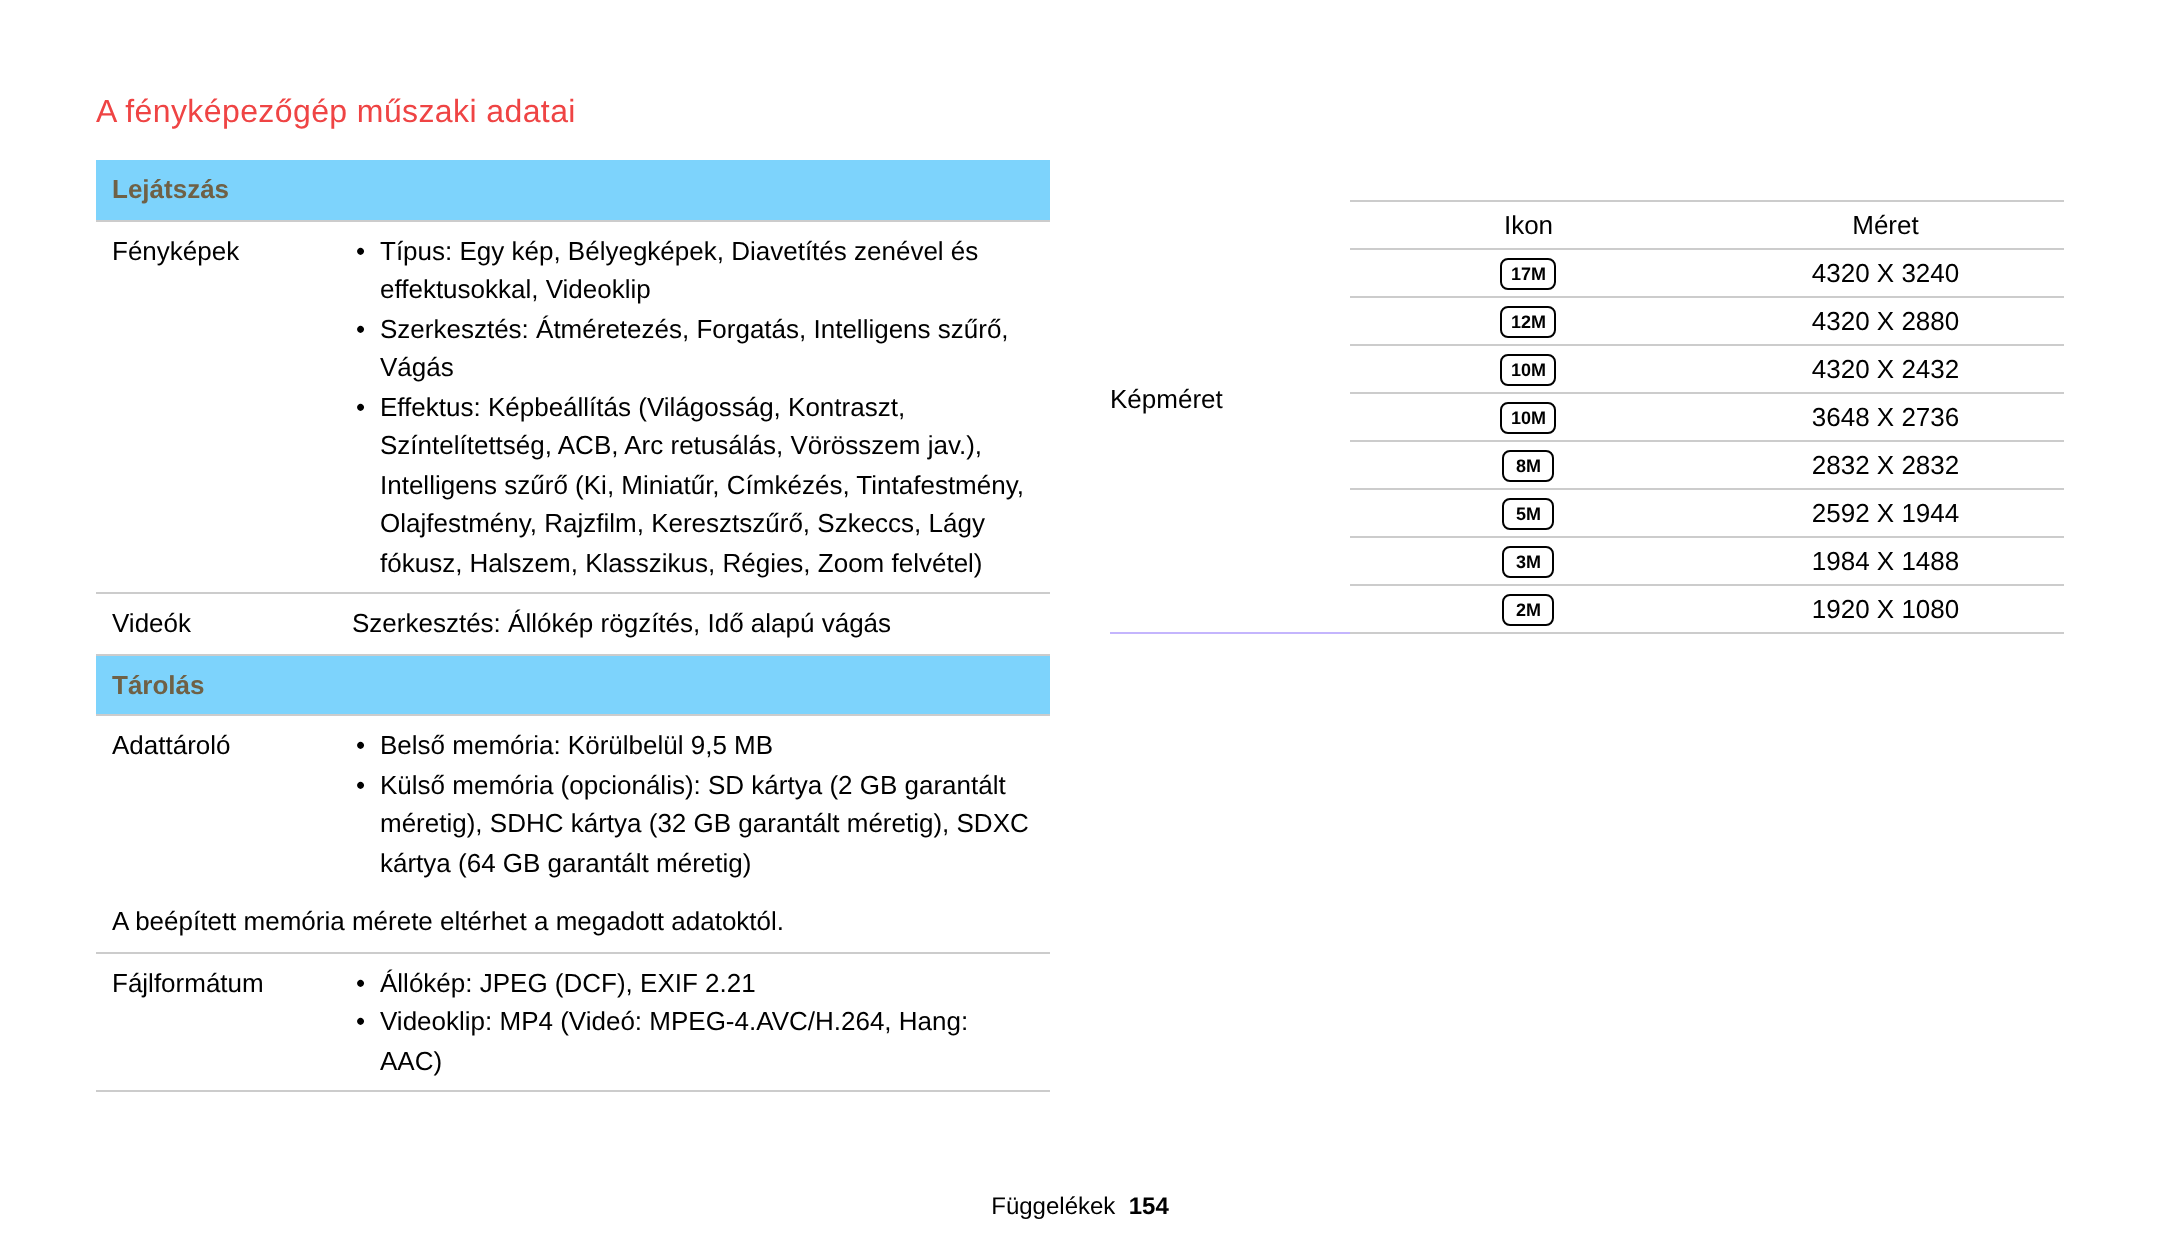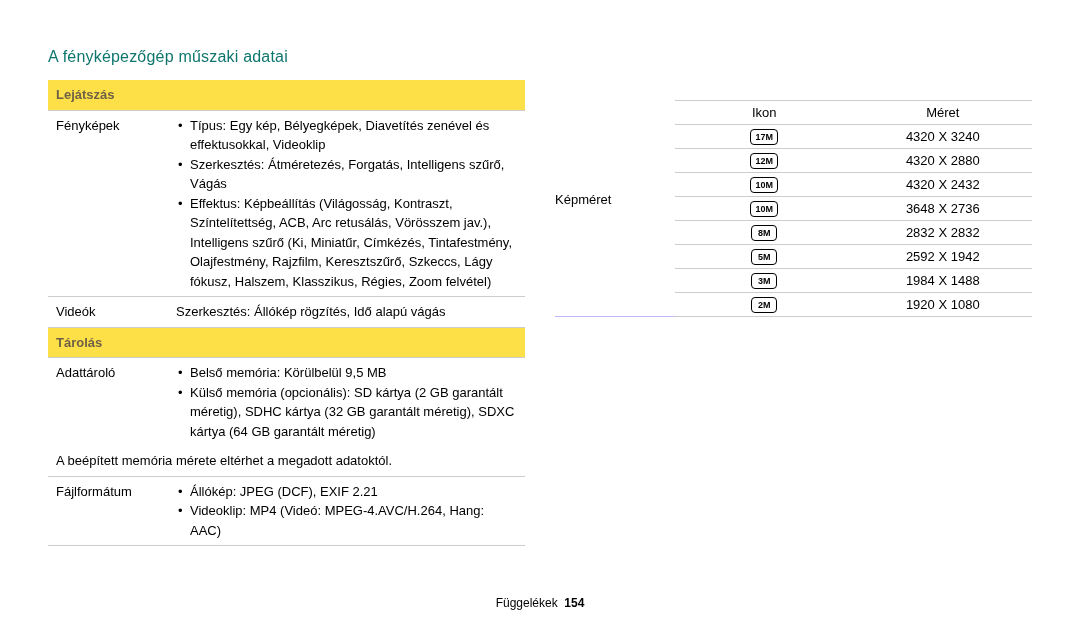--- a/index.html
+++ b/index.html
@@ -1,23 +1,23 @@
 <!DOCTYPE html>
 <html><head>
 <meta charset="utf-8">
 <style>
 * { margin: 0; padding: 0; box-sizing: border-box; }
 body { width: 1080px; height: 630px; background: #fff; font-family: Arial, sans-serif; font-size: 14px; color: #000; }
-.page-header { color: #0f766e; font-size: 16px; font-weight: 400; padding: 48px 0 10px 48px; letter-spacing:.2px; }
+.page-header { color: #ef4444; font-size: 16px; font-weight: 400; padding: 48px 0 10px 48px; letter-spacing:.2px; }
 .page-content { display: flex; padding: 4px 48px 0 48px; gap: 30px; }
 .col { flex: 1; }
 .spec-table { width: 100%; border-collapse: collapse; }
 .spec-table td { padding: 5px 8px; border-bottom: 1px solid #ccc; vertical-align: top; font-size: 13px; line-height: 1.5; }
 .spec-table td.lbl { width: 120px; }
-.spec-table tr.section-hdr td { background: #fde047; font-weight: bold; color: #6f6146; padding: 5px 8px; }
+.spec-table tr.section-hdr td { background: #7dd3fc; font-weight: bold; color: #6f6146; padding: 5px 8px; }
 .bullet-list { list-style: none; padding: 0; }
 .bullet-list li { position: relative; padding-left: 14px; }
 .bullet-list li:before { content: "•"; position: absolute; left: 2px; }
 .footnote { font-size: 12px; padding: 4px 8px 4px 8px; }
 .size-table { width: 100%; border-collapse: collapse; margin-top: 20px; }
 .size-table th { border-top: 1px solid #ccc; border-bottom: 1px solid #ccc; font-weight: 400; padding: 4px 0; font-size: 13px; }
 .size-table td { border-bottom: 1px solid #ccc; padding: 3px 0; text-align: center; font-size: 13px; }
 .rt-wrap { display: flex; align-items: flex-start; }
 .rt-label { width: 120px; font-size: 13px; line-height: 1.5; padding-top: 110px; border-bottom:1px solid #c4b5fd; align-self:stretch; }
 .rt-body { flex:1; }
@@ -104,21 +104,21 @@
           <tr>
                 <td><span class="mp-icon">10M</span></td>
                 <td>3648 X 2736</td>
               </tr>
           <tr>
                 <td><span class="mp-icon">8M</span></td>
                 <td>2832 X 2832</td>
               </tr>
           <tr>
                 <td><span class="mp-icon">5M</span></td>
-                <td>2592 X 1942</td>
+                <td>2592 X 1944</td>
               </tr>
           <tr>
                 <td><span class="mp-icon">3M</span></td>
                 <td>1984 X 1488</td>
               </tr>
           <tr>
                 <td><span class="mp-icon">2M</span></td>
                 <td>1920 X 1080</td>
               </tr>
         </tbody>

